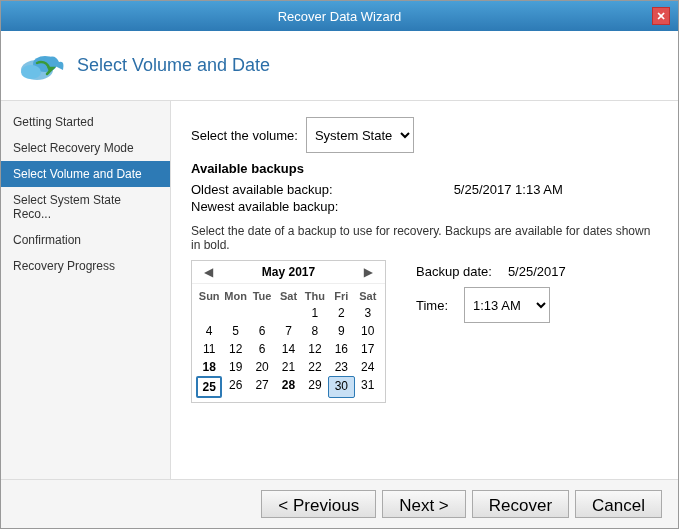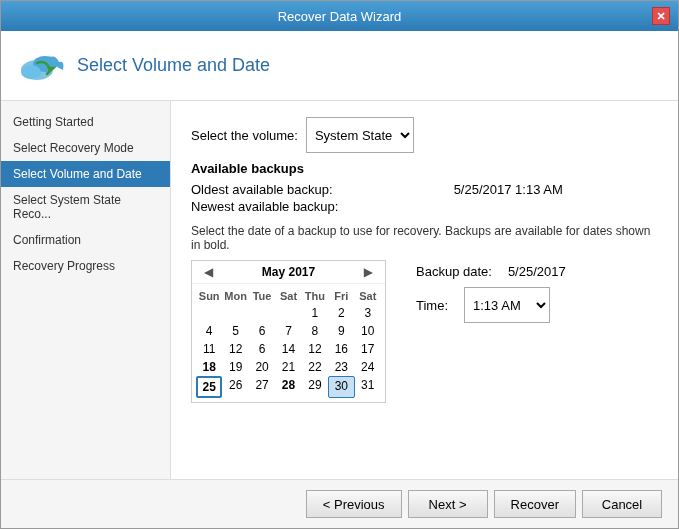--- a/index.html
+++ b/index.html
@@ -241,21 +241,21 @@
       justify-content: flex-end;
       padding: 10px 16px;
       border-top: 1px solid #ddd;
       gap: 6px;
       flex-shrink: 0;
       background: #f5f5f5;
     }
 
     .btn {
       padding: 5px 16px;
-      font-size: 13px;
+      font-size: 17px;
       border: 1px solid #aaa;
       background: linear-gradient(to bottom, #f8f8f8, #e0e0e0);
       cursor: pointer;
       min-width: 80px;
       height: 28px;
     }
 
     .btn:disabled {
       color: #999;
       cursor: default;

